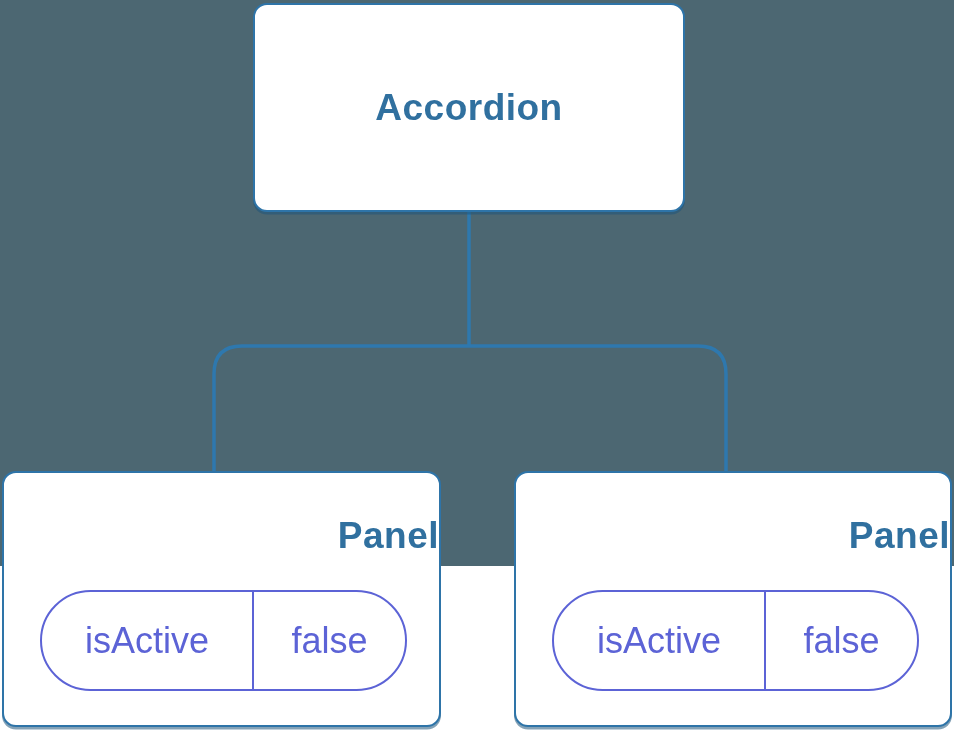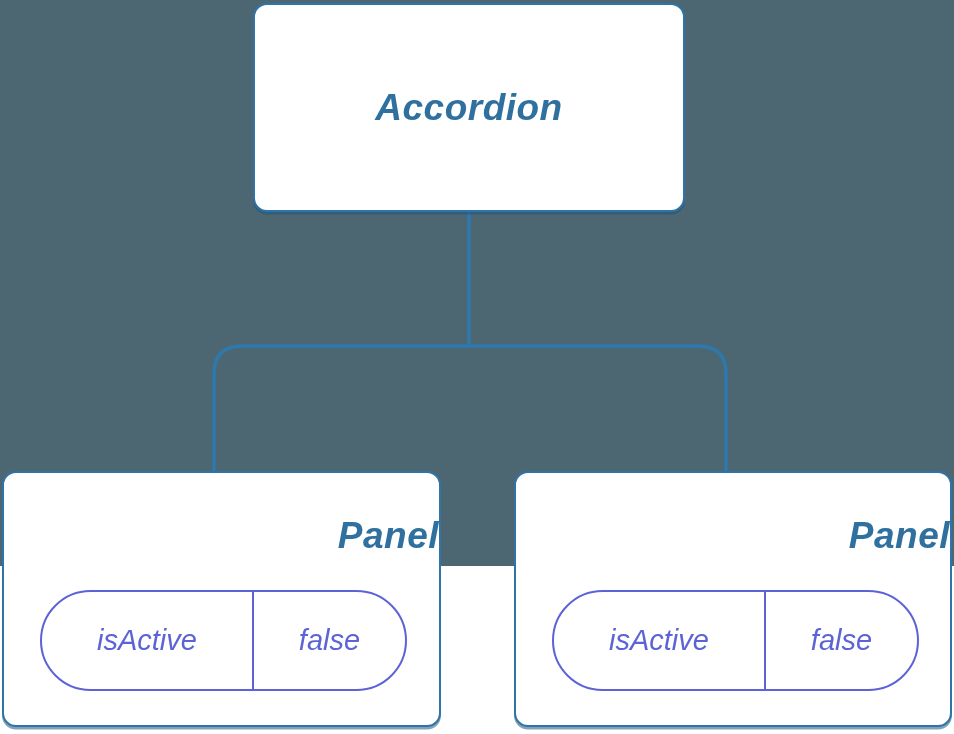--- a/index.html
+++ b/index.html
@@ -10,21 +10,20 @@
     --node-title:#30709F;
     --state-accent:#5C63D6;
   }
   *{box-sizing:border-box;margin:0;padding:0;}
   html,body{width:954px;height:734px;overflow:hidden;}
   body{font-family:"Liberation Sans", sans-serif;}
   .stage{
     position:relative;
     width:954px;height:566px;
     background:var(--background);
-    font-style:italic;
   }
   .connectors{
     position:absolute;left:0;top:0;
     width:954px;height:734px;
     display:block;
   }
   .connectors path{
     stroke:var(--connector);
     stroke-width:3.5;
     fill:none;
@@ -62,21 +61,21 @@
     width:367px;height:101px;
     border:2.5px solid var(--state-accent);
     border-radius:50.5px;
     display:flex;
     align-items:stretch;
     overflow:hidden;
   }
   .state-key,.state-value{
     display:flex;align-items:center;justify-content:center;
     color:var(--state-accent);
-    font-size:29px;
+    font-size:36px;
     font-weight:400;
   }
   .state-key{flex:0 0 58.4%;border-right:2.5px solid var(--state-accent);}
   .state-value{flex:1 1 auto;}
 </style>
 </head>
 <body>
 
 <div class="stage">
 

